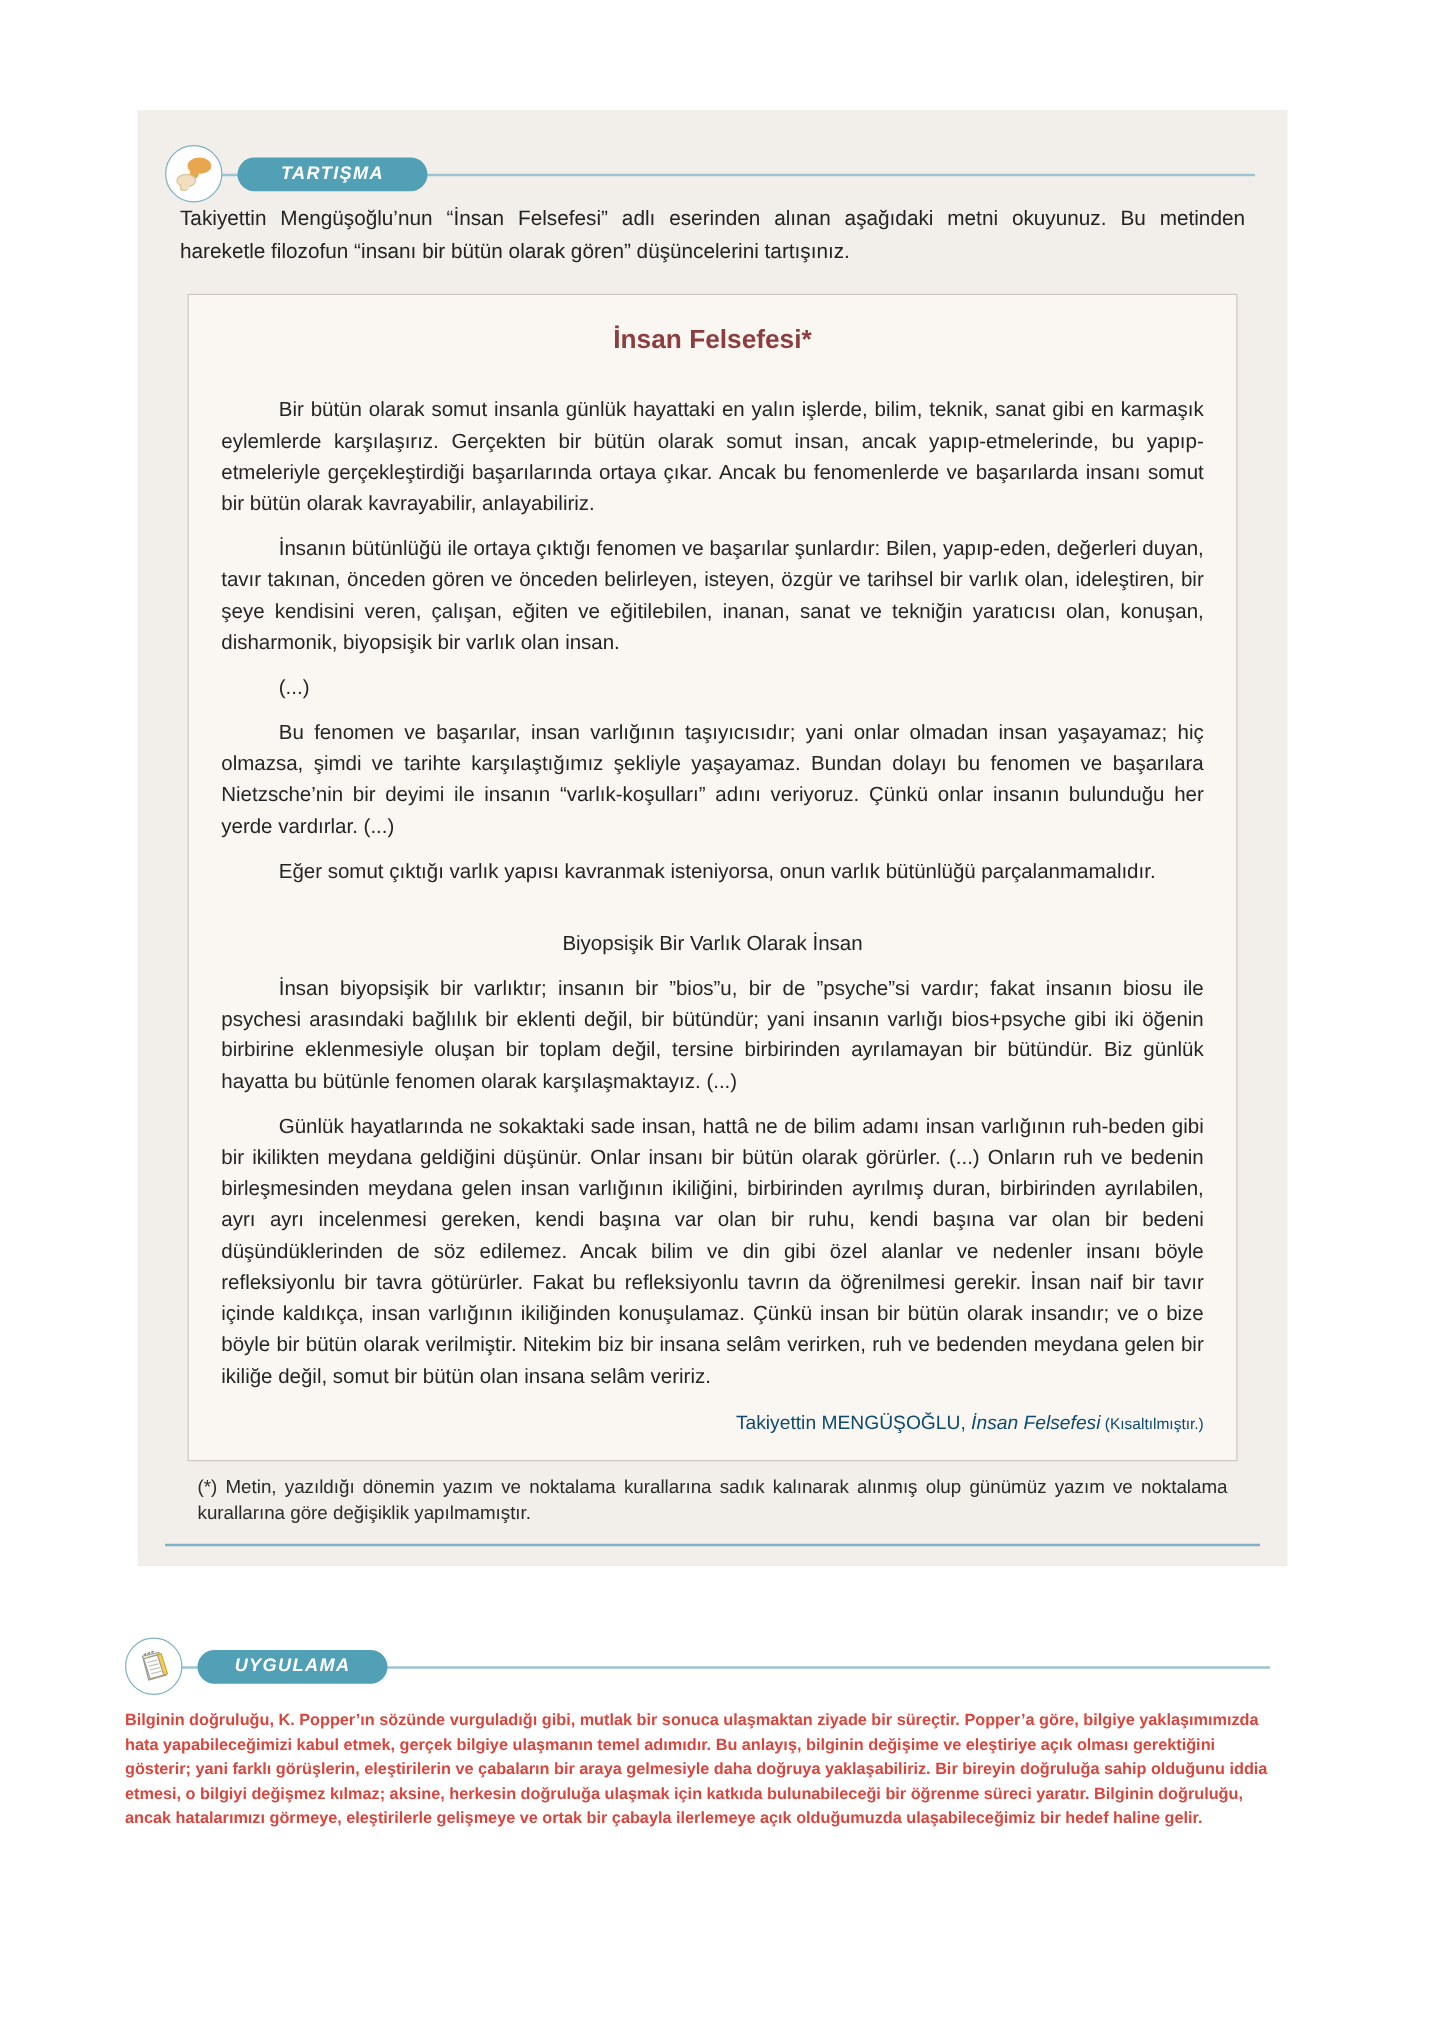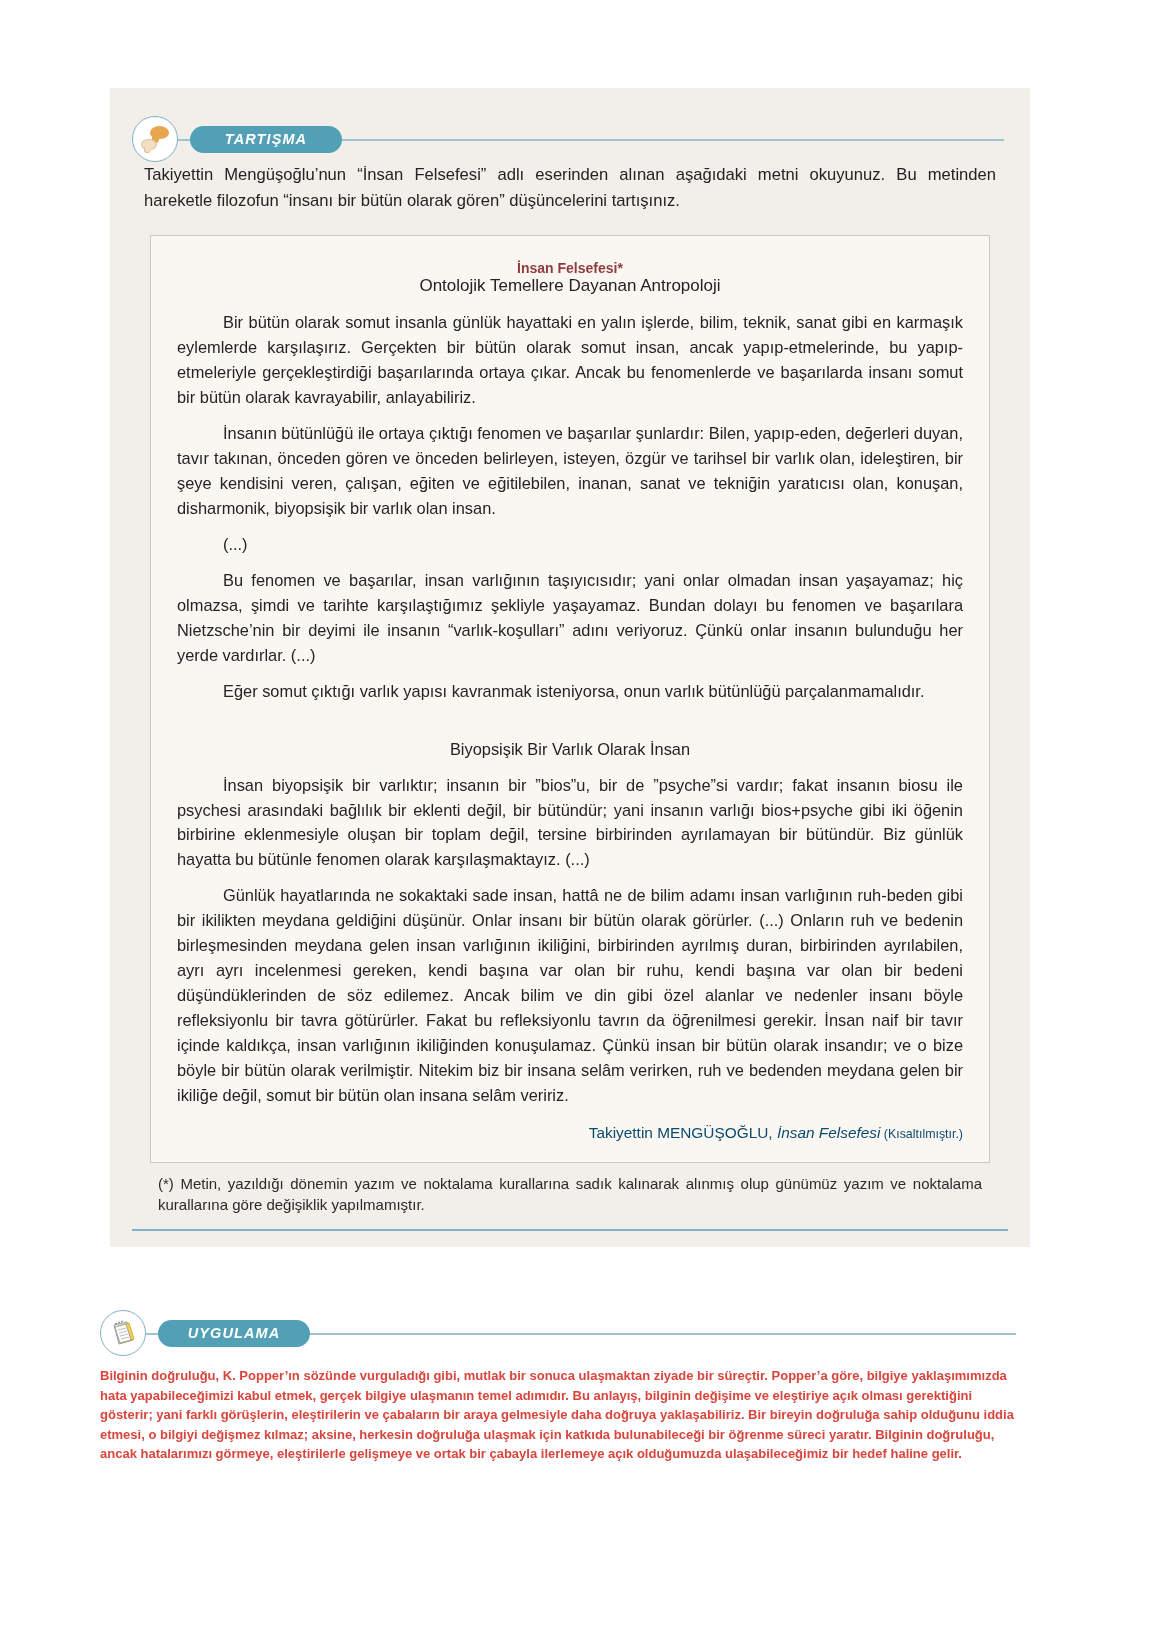--- a/index.html
+++ b/index.html
@@ -93,22 +93,22 @@
     margin: 22px 18px 0 18px;
     border: 1px solid #cfc8c0;
     background: #faf7f3;
     padding: 20px 26px 14px 26px;
     box-sizing: border-box;
   }
   .read-title {
     text-align: center;
     color: #8d3d3d;
     font-weight: bold;
-    font-size: 14px;
-    margin: 4px 0 0 0;
+    font-size: 21px;
+    margin: 4px 0 32px 0;
   }
   .read-subtitle {
     text-align: center;
     font-size: 17px;
     margin: 0 0 14px 0;
     color: #232323;
   }
   .read-sub2 {
     text-align: center;
     font-size: 16.4px;
@@ -213,21 +213,20 @@
       </div>
       <div class="band-pill">
         <span>TARTIŞMA</span>
       </div>
     </div>
 
     <p class="intro">Takiyettin Mengüşoğlu’nun “İnsan Felsefesi” adlı eserinden alınan aşağıdaki metni okuyunuz. Bu metinden hareketle filozofun “insanı bir bütün olarak gören” düşüncelerini tartışınız.</p>
 
     <div class="readbox">
       <div class="read-title">İnsan Felsefesi*</div>
-      <div class="read-subtitle">Ontolojik Temellere Dayanan Antropoloji</div>
 
       <p class="read-p">Bir bütün olarak somut insanla günlük hayattaki en yalın işlerde, bilim, teknik, sanat gibi en karmaşık eylemlerde karşılaşırız. Gerçekten bir bütün olarak somut insan, ancak yapıp-etmelerinde, bu yapıp-etmeleriyle gerçekleştirdiği başarılarında ortaya çıkar. Ancak bu fenomenlerde ve başarılarda insanı somut bir bütün olarak kavrayabilir, anlayabiliriz.</p>
       <p class="read-p">İnsanın bütünlüğü ile ortaya çıktığı fenomen ve başarılar şunlardır: Bilen, yapıp-eden, değerleri duyan, tavır takınan, önceden gören ve önceden belirleyen, isteyen, özgür ve tarihsel bir varlık olan, ideleştiren, bir şeye kendisini veren, çalışan, eğiten ve eğitilebilen, inanan, sanat ve tekniğin yaratıcısı olan, konuşan, disharmonik, biyopsişik bir varlık olan insan.</p>
       <p class="read-p">(...)</p>
       <p class="read-p">Bu fenomen ve başarılar, insan varlığının taşıyıcısıdır; yani onlar olmadan insan yaşayamaz; hiç olmazsa, şimdi ve tarihte karşılaştığımız şekliyle yaşayamaz. Bundan dolayı bu fenomen ve başarılara Nietzsche’nin bir deyimi ile insanın “varlık-koşulları” adını veriyoruz. Çünkü onlar insanın bulunduğu her yerde vardırlar. (...)</p>
       <p class="read-p">Eğer somut çıktığı varlık yapısı kavranmak isteniyorsa, onun varlık bütünlüğü parçalanmamalıdır.</p>
 
       <div class="read-sub2">Biyopsişik Bir Varlık Olarak İnsan</div>
 
       <p class="read-p">İnsan biyopsişik bir varlıktır; insanın bir ”bios”u, bir de ”psyche”si vardır; fakat insanın biosu ile psychesi arasındaki bağlılık bir eklenti değil, bir bütündür; yani insanın varlığı bios+psyche gibi iki öğenin birbirine eklenmesiyle oluşan bir toplam değil, tersine birbirinden ayrılamayan bir bütündür. Biz günlük hayatta bu bütünle fenomen olarak karşılaşmaktayız. (...)</p>

